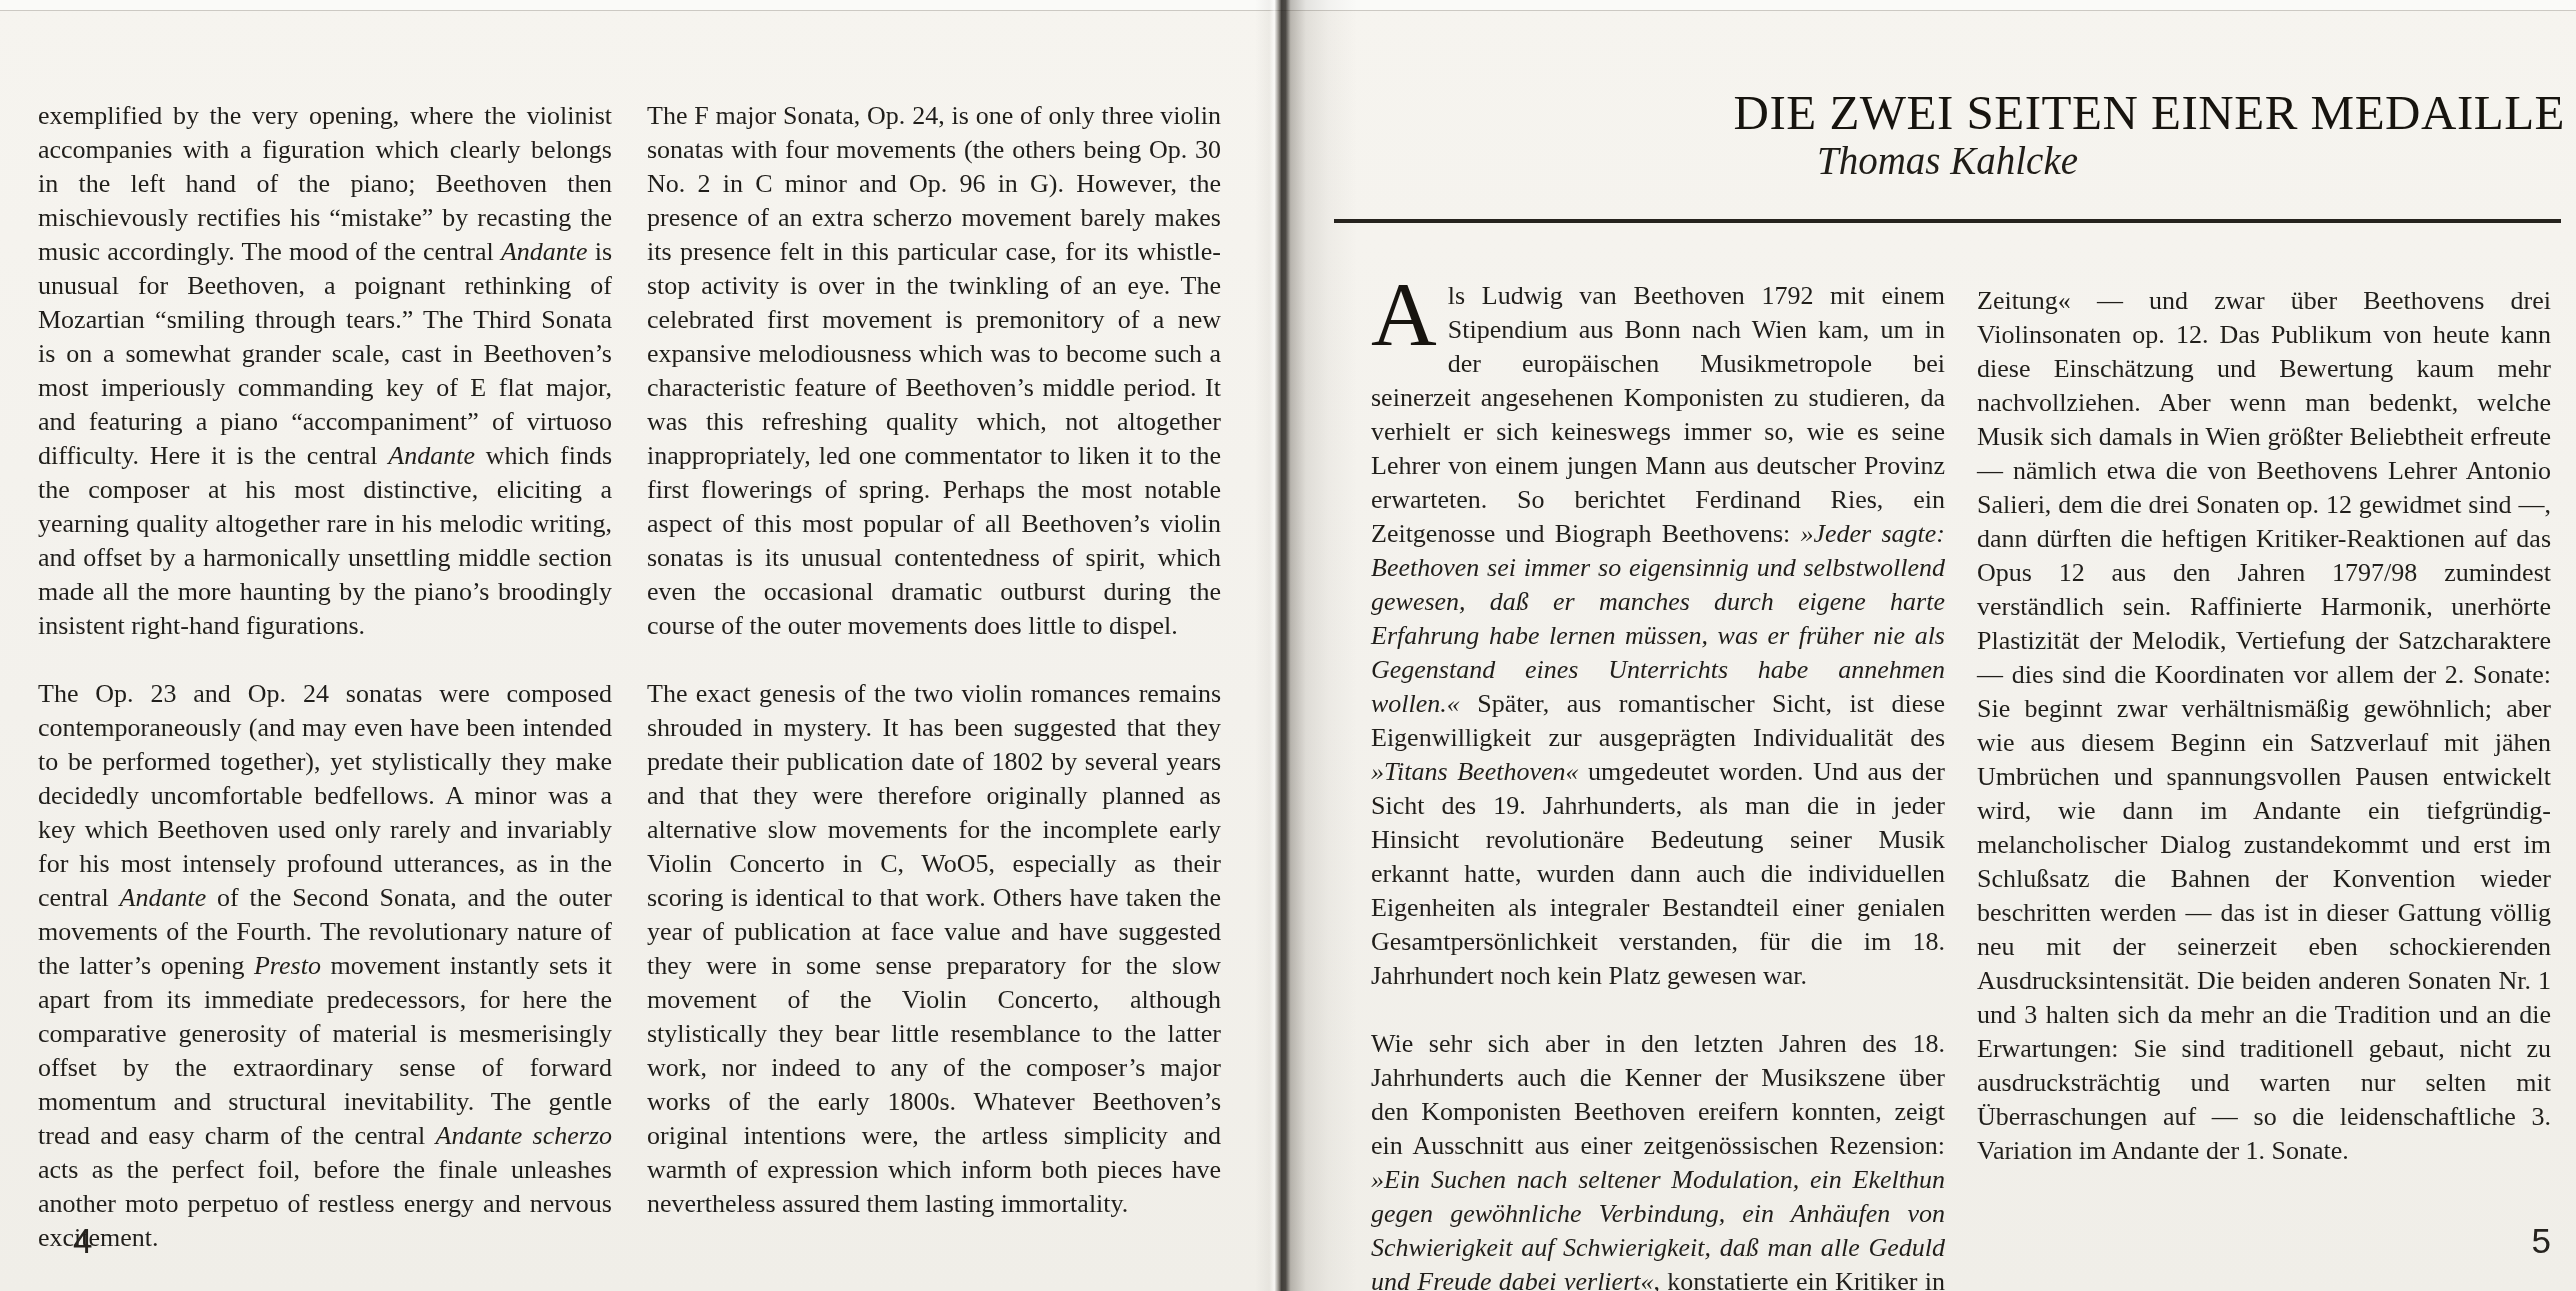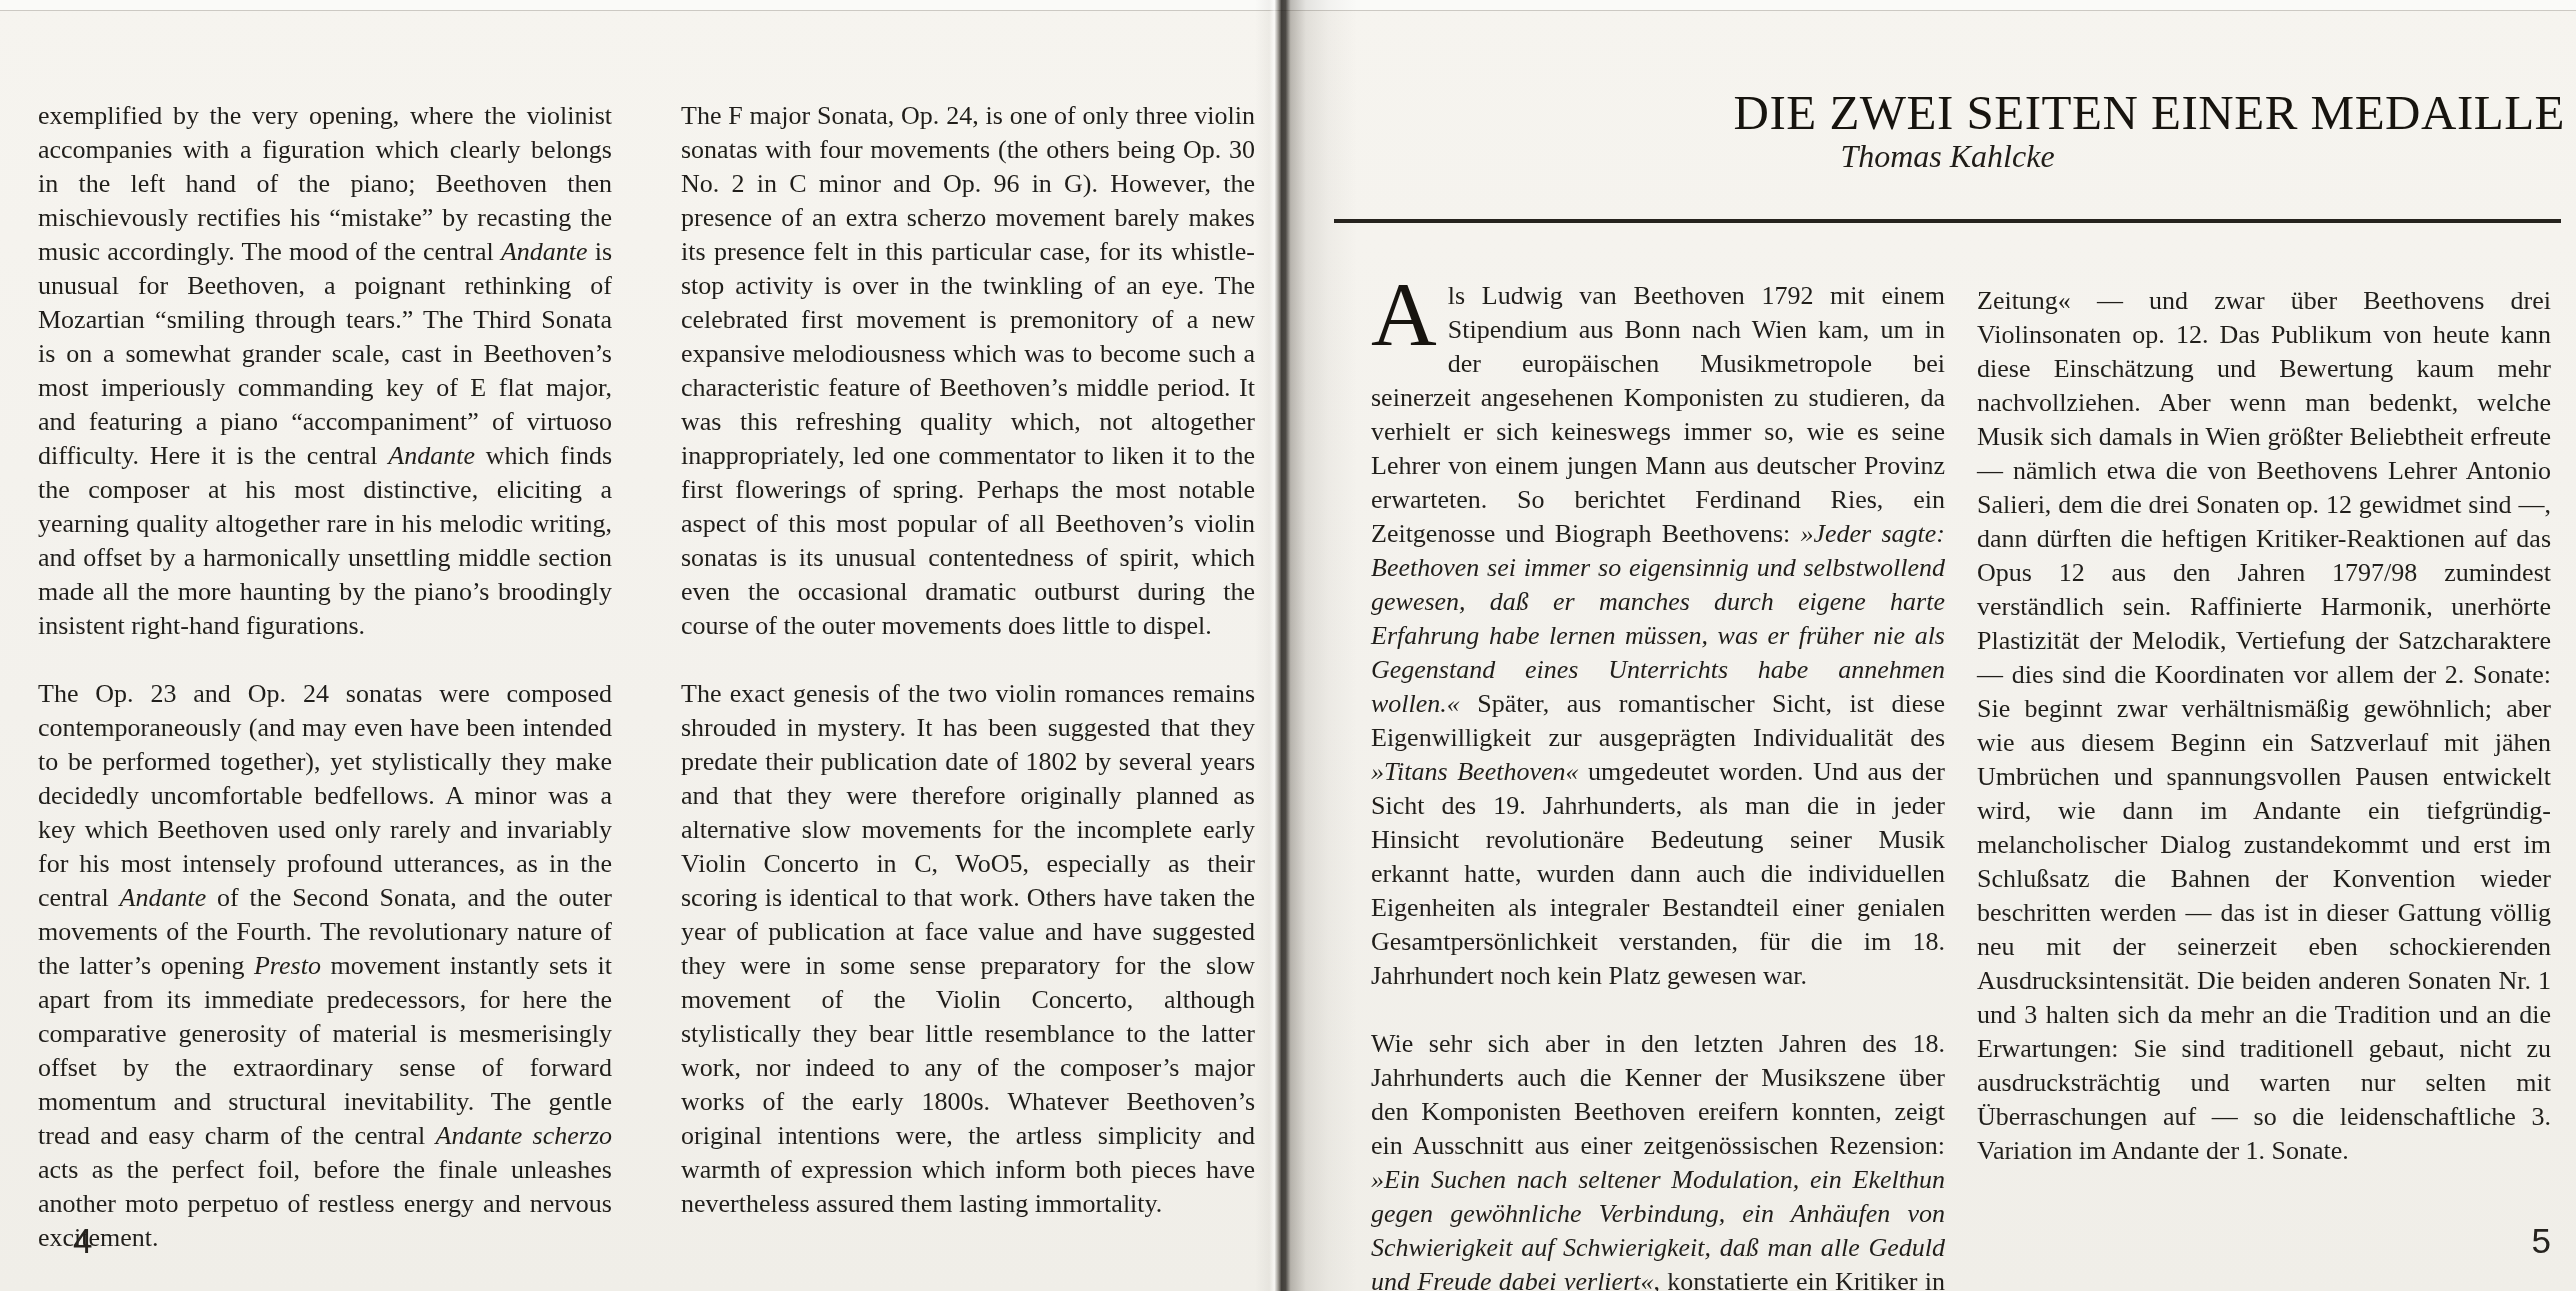--- a/index.html
+++ b/index.html
@@ -49,21 +49,21 @@
     text-align: justify;
     color: #201e1a;
     hyphens: auto;
     margin-top: 8px;
     -webkit-hyphens: auto;
   }
   .col p { margin: 0 0 34px 0; }
   .col p:last-child { margin-bottom: 0; }
   .it { font-style: italic; }
   .lc1 { left: 38px;   top: 91px; }
-  .lc2 { left: 681px;  top: 91px; }
+  .lc2 { left: 647px;  top: 91px; }
   .rc1 { left: 1371px; top: 271px; }
   .rc2 { left: 1977px; top: 276px; }
   .title {
     position: absolute;
     left: 1334px;
     top: 80px;
     width: 1227px;
     margin: 4px;
     text-align: right;
     font-size: 49px;
@@ -71,21 +71,21 @@
     letter-spacing: 0.5px;
     color: #17140f;
   }
   .author {
     position: absolute;
     left: 1334px;
     top: 138px;
     width: 1227px;
     text-align: center;
     font-style: italic;
-    font-size: 32px;
+    font-size: 39px;
     color: #201d18;
   }
   .rule {
     position: absolute;
     left: 1334px;
     top: 219px;
     width: 1227px;
     height: 3.6px;
     background: #26231e;
   }

